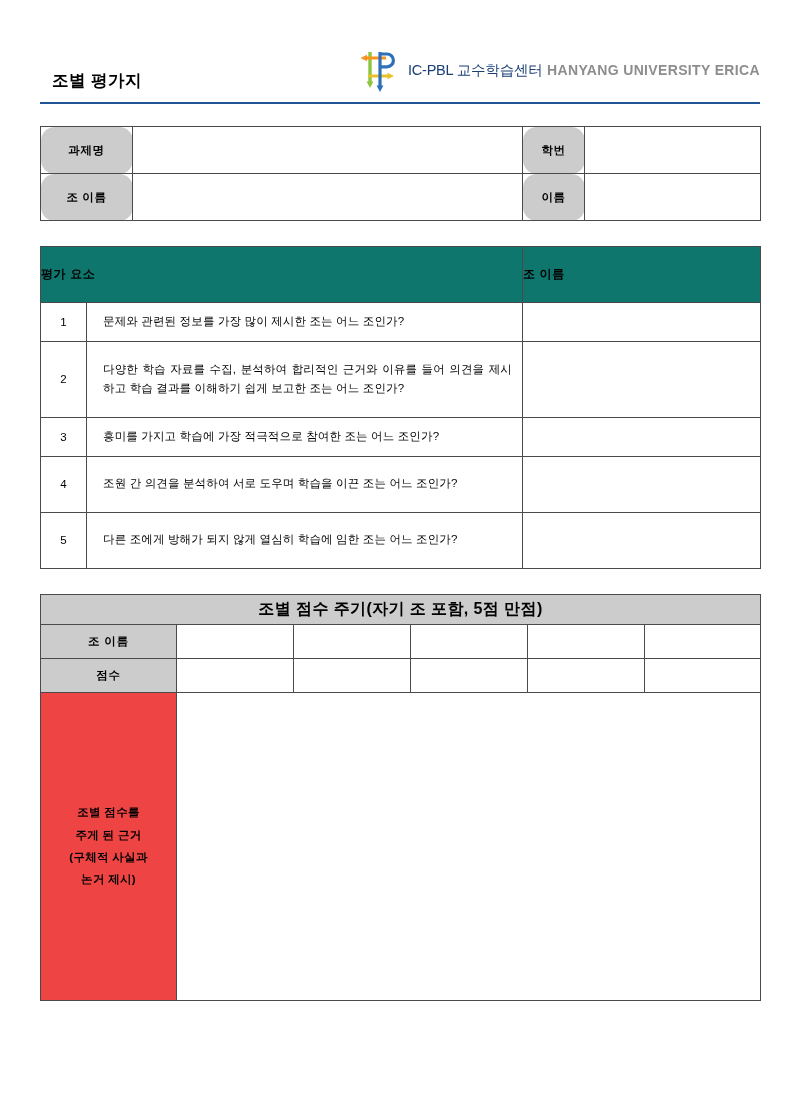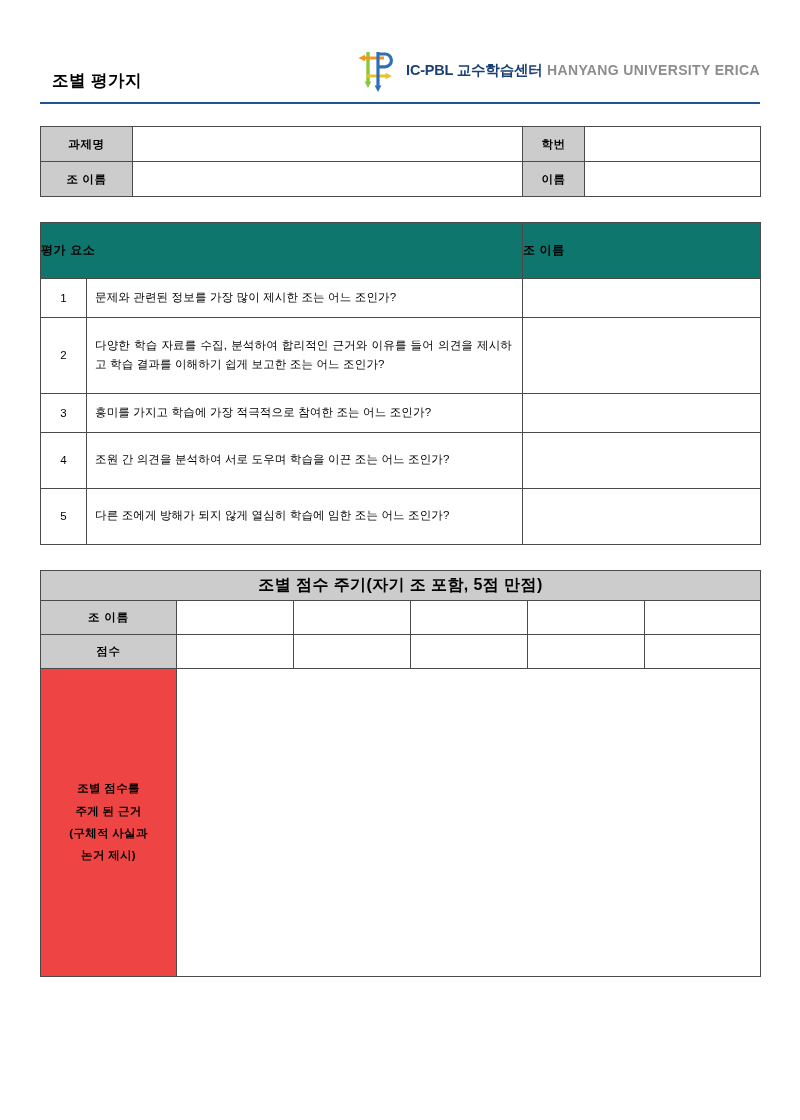--- a/index.html
+++ b/index.html
@@ -58,21 +58,21 @@
     gap: 6px;
   }
   .logo-mark {
     width: 46px;
     height: 44px;
     flex: 0 0 auto;
   }
   .logo-text { line-height: 1; }
   .logo-main {
     font-size: 14.5px;
-    font-weight: bold;
+    font-weight: normal;
     color: #1b3f74;
     letter-spacing: -0.2px;
     white-space: nowrap;
   }
   .logo-sub {
     font-size: 14px;
     font-weight: bold;
     color: #8d8d8d;
     letter-spacing: 0.35px;
     margin-top: 3px;
@@ -95,37 +95,37 @@
   .lbl {
     background: #cccccc;
     font-weight: bold;
     text-align: center;
     letter-spacing: 0.6px;
   }
   .val { background: #ffffff; }
 
   
   .t-identity { margin-top: 22px; }
-  .t-identity td { height: 35px; }
+  .t-identity td { height: 47px; border-radius: 14px; }
 
   
   .t-criteria { margin-top: 25px; }
   .t-criteria thead td {
     background: #0f766e;
     font-weight: bold;
     height: 56px;
     font-size: 12px;
     letter-spacing: 0.6px;
   }
   .t-criteria td.num {
     text-align: center;
     font-size: 11.5px;
   }
   .t-criteria td.q {
-    padding: 9px 10px 9px 8px;
+    padding: 9px 10px 9px 16px;
     text-align: justify;
     text-justify: inter-character;
     line-height: 1.72;
     letter-spacing: 0.15px;
   }
   .t-criteria td.ans { background: #ffffff; }
   .r-h1 td { height: 36px; }
   .r-h2 td { height: 76px; }
   .r-h3 td { height: 36px; }
   .r-h4 td { height: 56px; }

